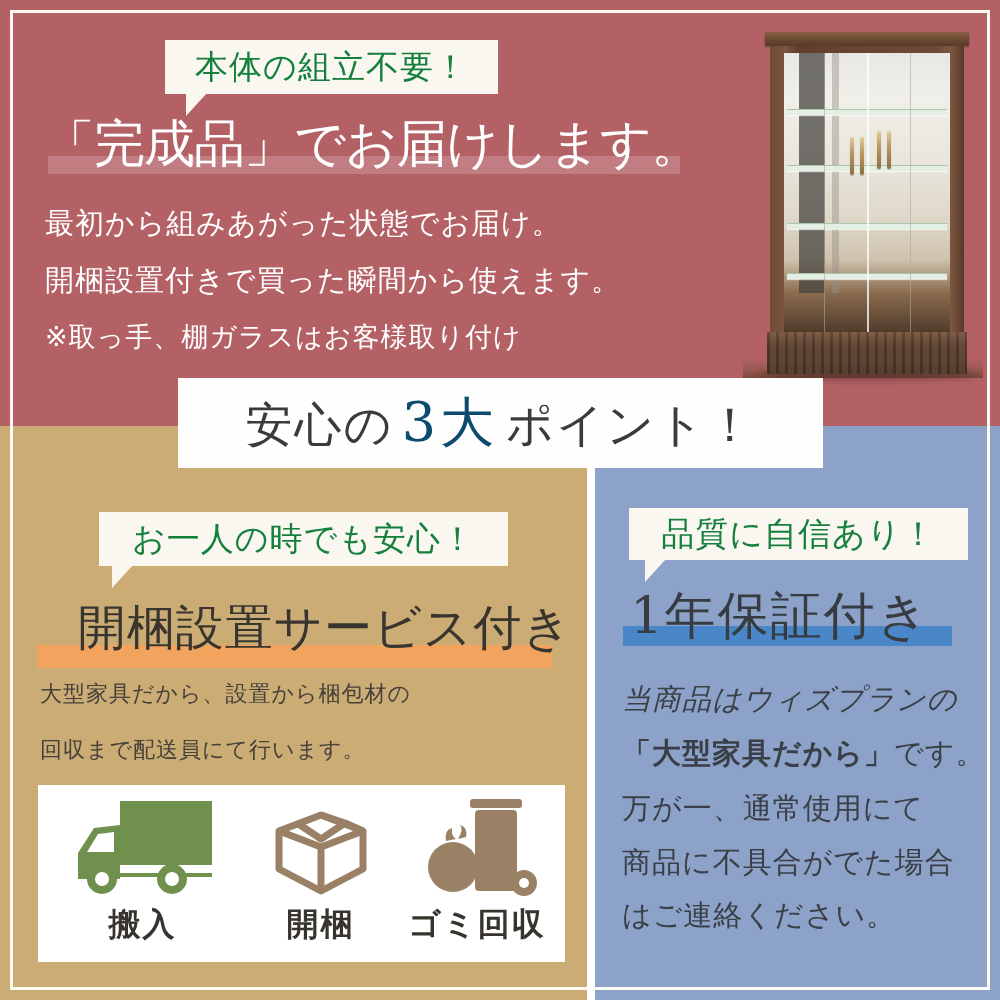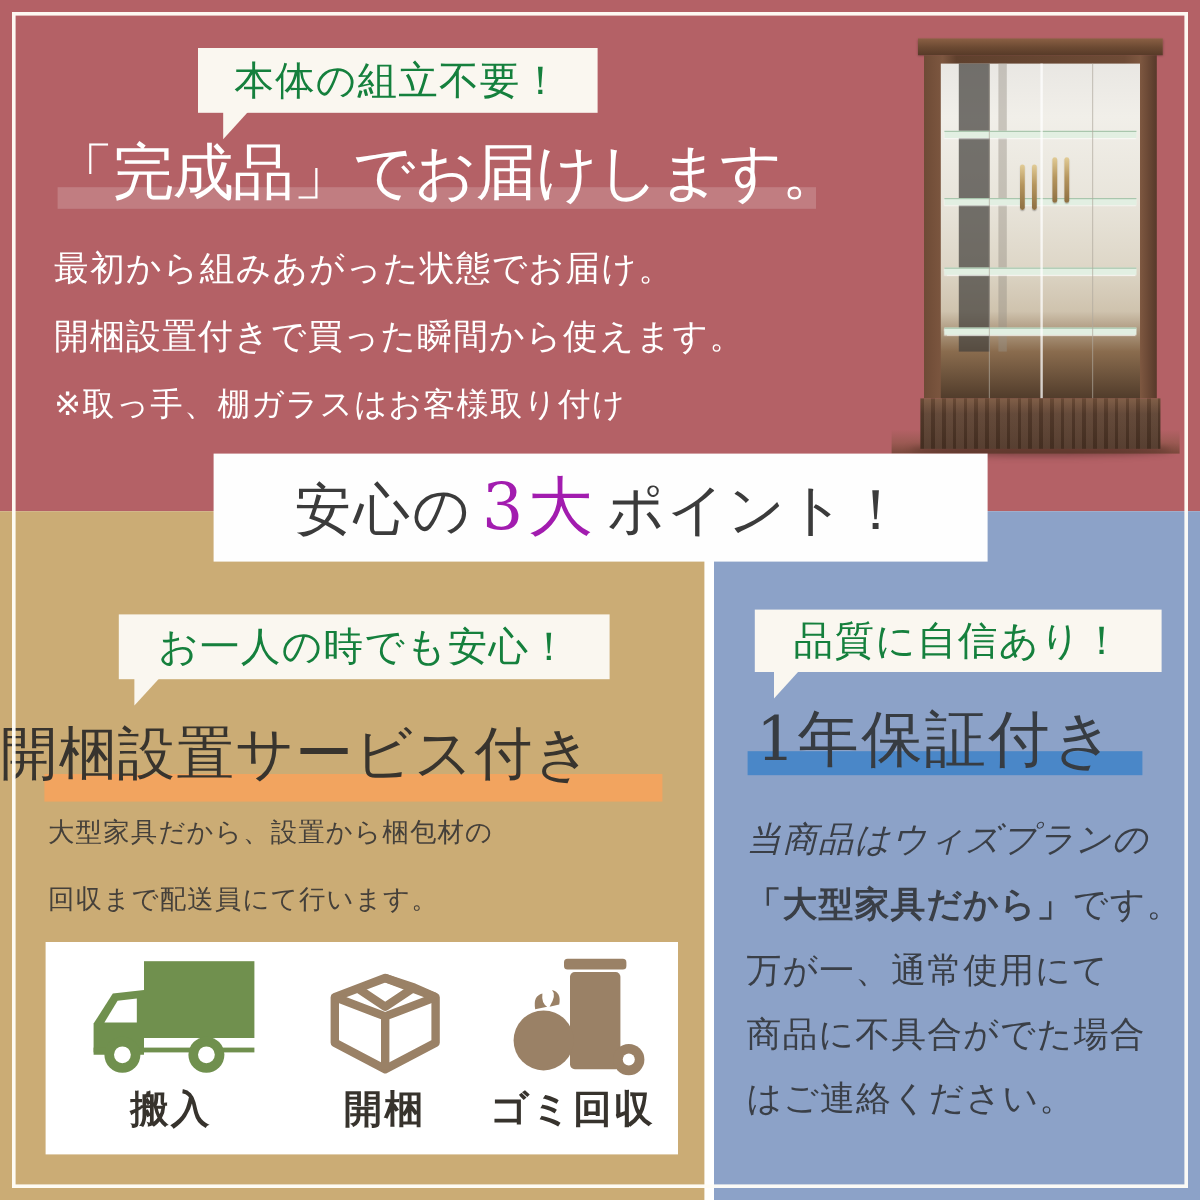--- a/index.html
+++ b/index.html
@@ -51,26 +51,26 @@
   .cab-base{position:absolute;left:-3px;top:300px;width:200px;height:42px;
     background:linear-gradient(180deg,#7a563e 0%,#5d4130 30%,#4e3526 100%);}
   .cab-base::after{content:"";position:absolute;inset:0;
     background:repeating-linear-gradient(90deg,rgba(0,0,0,.14) 0 3px,rgba(255,255,255,.05) 3px 9px);}
   .cab-shadow{position:absolute;left:-12px;top:338px;width:218px;height:10px;border-radius:50%;
     background:rgba(40,24,14,.4);filter:blur(3px);}
 
   
   .banner{position:absolute;left:178px;top:378px;width:645px;height:90px;background:#fefefe;z-index:14;
     text-align:center;line-height:90px;font-size:47px;color:#3b3b3b;letter-spacing:2px;white-space:nowrap;}
-  .banner .hot{color:#a21caf;font-size:54px;margin:4px 8px;letter-spacing:4px;}
+  .banner .hot{color:#0c4a6e;font-size:54px;margin:4px 8px;letter-spacing:4px;}
 
   
   .left-badge{left:99px;top:512px;width:409px;height:54px;line-height:54px;font-size:33px;letter-spacing:1px;}
   .left-badge-tail{left:112px;top:565px;}
-  .left-heading{position:absolute;left:0;top:596px;width:650px;text-align:left;font-size:48px;
+  .left-heading{position:absolute;left:0;top:596px;width:650px;text-align:center;font-size:48px;
     color:#38342e;letter-spacing:1px;z-index:3;white-space:nowrap;}
   .left-marker{position:absolute;left:37px;top:645px;width:515px;height:23px;background:#f2a45f;z-index:2;}
   .left-body{position:absolute;left:40px;color:#45403a;font-size:22px;letter-spacing:1px;white-space:nowrap;z-index:3;}
   .left-body1{top:679px;}
   .left-body2{top:735px;}
   .icon-box{position:absolute;left:38px;top:785px;width:527px;height:177px;background:#fff;z-index:3;}
   .icon-cell{position:absolute;top:10px;height:157px;text-align:center;}
   .icon-cell .glyph{display:block;margin:0 auto;height:104px;}
   .icon-cell .cap{display:block;margin-top:4px;font-size:32px;font-weight:bold;color:#37332d;letter-spacing:2px;white-space:nowrap;}
   .cell-truck{left:22px;width:165px;}

